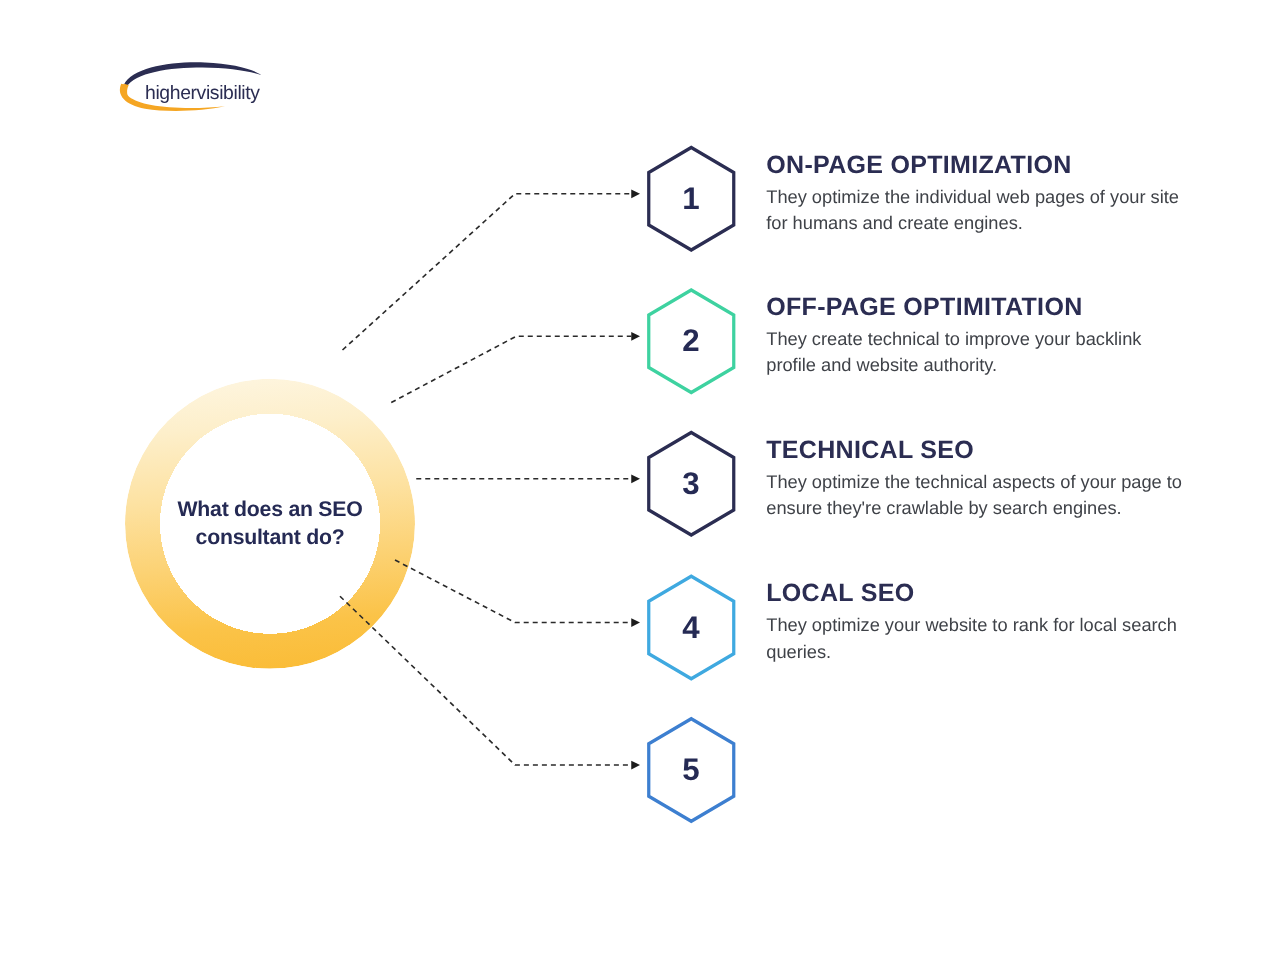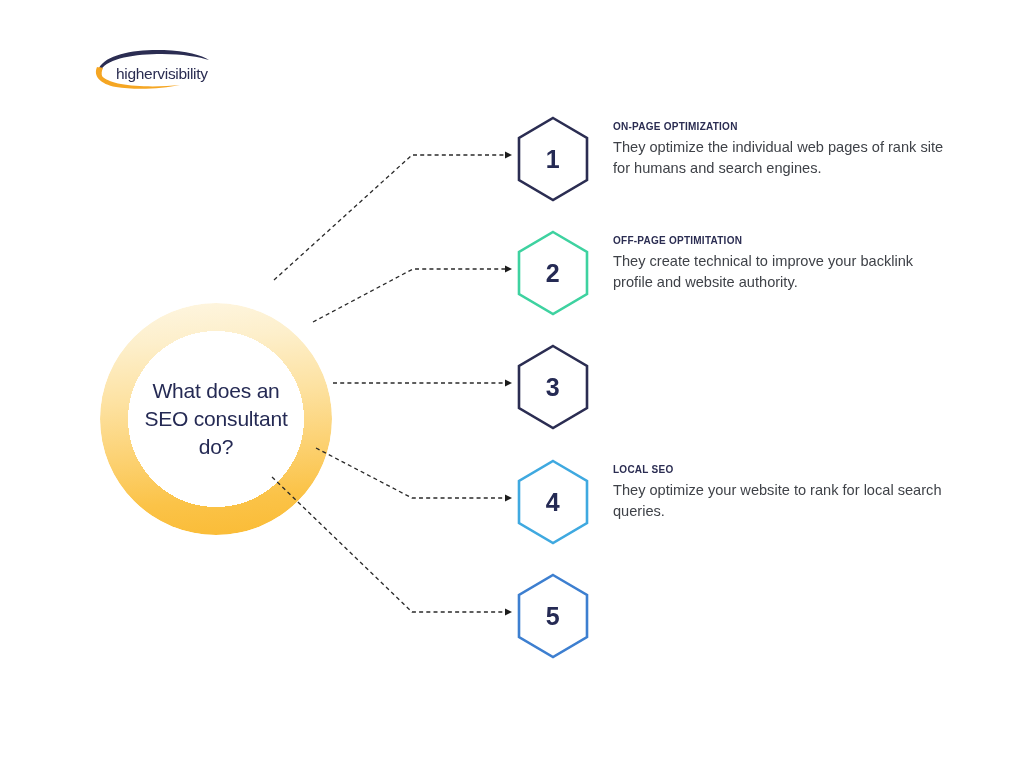--- a/index.html
+++ b/index.html
@@ -43,22 +43,22 @@
             mask: radial-gradient(circle at center, transparent 0 88px, #000 88px);
   }
   #center-label {
     position: absolute;
     inset: 0;
     display: flex;
     align-items: center;
     justify-content: center;
     text-align: center;
     color: #252A54;
-    font-size: 21px;
-    font-weight: normal;
+    font-size: 17px;
+    font-weight: bold;
     line-height: 1.32;
     letter-spacing: -0.2px;
     padding: 0 28px;
     box-sizing: border-box;
   }
 
   
   #connectors {
     position: absolute;
     left: 0;
@@ -112,21 +112,21 @@
   }
 
   .row-text {
     position: absolute;
     left: 100px;
     top: 9px;
     width: 340px;
   }
   .row-title {
     color: #2B2D52;
-    font-size: 10px;
+    font-size: 20px;
     font-weight: bold;
     letter-spacing: 0.25px;
     margin: 0 0 5px 0;
     line-height: 1.1;
   }
   .row-desc {
     color: #3F4248;
     font-size: 14.6px;
     line-height: 1.45;
     margin: 0;
@@ -172,21 +172,21 @@
 
 <div class="row" data-row="0">
   <div class="hex">
     <svg width="80" height="88" viewBox="0 0 80 88" xmlns="http://www.w3.org/2000/svg">
       <polygon points="40,3 74,23 74,65 40,85 6,65 6,23" fill="none" stroke="#2B2D52" stroke-width="2.6" stroke-linejoin="miter"></polygon>
     </svg>
   </div>
   <div class="hex-num">1</div>
   <div class="row-text">
     <p class="row-title">ON-PAGE OPTIMIZATION</p>
-    <p class="row-desc">They optimize the individual web pages of rank site for humans and search engines.</p>
+    <p class="row-desc">They optimize the individual web pages of your site for humans and create engines.</p>
   </div>
 </div>
 
 <div class="row" data-row="1">
   <div class="hex">
     <svg width="80" height="88" viewBox="0 0 80 88" xmlns="http://www.w3.org/2000/svg">
       <polygon points="40,3 74,23 74,65 40,85 6,65 6,23" fill="none" stroke="#3ED2A0" stroke-width="2.6" stroke-linejoin="miter"></polygon>
     </svg>
   </div>
   <div class="hex-num">2</div>
@@ -196,20 +196,24 @@
   </div>
 </div>
 
 <div class="row" data-row="2">
   <div class="hex">
     <svg width="80" height="88" viewBox="0 0 80 88" xmlns="http://www.w3.org/2000/svg">
       <polygon points="40,3 74,23 74,65 40,85 6,65 6,23" fill="none" stroke="#2B2D52" stroke-width="2.6" stroke-linejoin="miter"></polygon>
     </svg>
   </div>
   <div class="hex-num">3</div>
+  <div class="row-text">
+    <p class="row-title">TECHNICAL SEO</p>
+    <p class="row-desc">They optimize the technical aspects of your page to ensure they're crawlable by search engines.</p>
+  </div>
 </div>
 
 <div class="row" data-row="3">
   <div class="hex">
     <svg width="80" height="88" viewBox="0 0 80 88" xmlns="http://www.w3.org/2000/svg">
       <polygon points="40,3 74,23 74,65 40,85 6,65 6,23" fill="none" stroke="#3FA9E0" stroke-width="2.6" stroke-linejoin="miter"></polygon>
     </svg>
   </div>
   <div class="hex-num">4</div>
   <div class="row-text">

